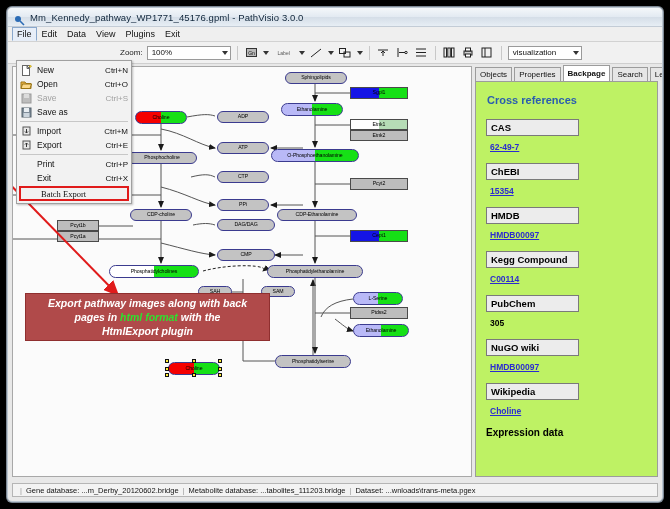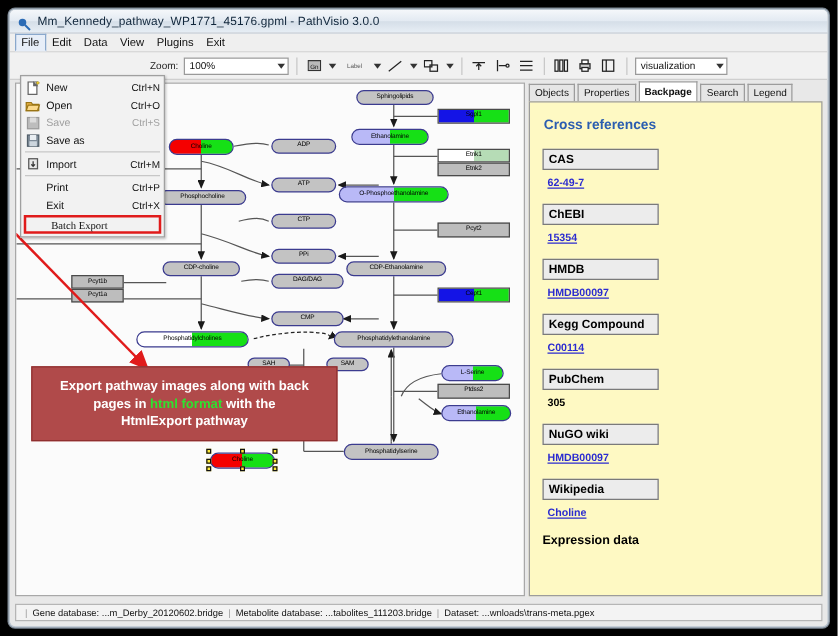--- a/index.html
+++ b/index.html
@@ -69,32 +69,32 @@
   .tb-split{width:0;height:0;border-left:3px solid transparent;border-right:3px solid transparent;border-top:4px solid #333;}
   .tb-sep{width:1px;height:14px;background:#c8c8c8;margin:0 2px;}
 
   
   #work{position:absolute;left:0;top:56px;right:0;bottom:22px;display:flex;}
   #canvas-pane{
     position:relative;flex:1;background:#fbfbfb;border:1px solid #a8a8a8;
     margin:2px 0 2px 4px;overflow:hidden;
   }
   #side-pane{
-    width:235px;margin:2px 4px 2px 3px;display:flex;flex-direction:column;
+    width:183px;margin:2px 4px 2px 3px;display:flex;flex-direction:column;
   }
 
   
   #tabstrip{display:flex;align-items:flex-end;height:15px;gap:2px;}
   .tab{
     font-size:8px;color:#111;padding:1px 4px;background:#e6e6e6;
     border:1px solid #9c9c9c;border-bottom:none;line-height:11px;white-space:nowrap;
   }
   .tab.active{background:#fff;font-weight:bold;padding:2px 4px;}
   #side-content{
-    flex:1;background:#fef9c3;border:1px solid #9c9c9c;
+    flex:1;background:#bef264;border:1px solid #9c9c9c;
     padding:10px 0 0 10px;overflow:hidden;position:relative;
   }
   .xref-title{font-size:11px;font-weight:bold;color:#2a5db0;margin:2px 0 13px 1px;}
   .xref-block{margin-bottom:9px;}
   .xref-head{
     width:93px;border:1px solid #7a7a7a;background:#ececec;
     font-size:9.5px;font-weight:bold;color:#000;padding:2px 4px;
   }
   .xref-val{
     font-size:8.5px;color:#2b2bd0;text-decoration:underline;
@@ -432,25 +432,25 @@
 
       <svg class="edges" width="450" height="420" style="z-index:5">
         <defs>
           <marker id="rah" markerWidth="8" markerHeight="7" refX="7" refY="3.5" orient="auto">
             <path d="M0,0 L8,3.5 L0,7 z" fill="#e01b1b"></path>
           </marker>
         </defs>
         <line x1="-20" y1="100" x2="105" y2="228" stroke="#e01b1b" stroke-width="2" marker-end="url(#rah)"></line>
       </svg>
 
-      <div class="note-box" id="note" style="left:12px;top:226px;width:245px;height:60px;z-index:6;">
+      <div class="note-box" id="note" style="left:12px;top:226px;width:245px;height:48px;z-index:6;font-style:italic;">
         <span>
           <span>Export pathway images along with back</span><br>
           <span>pages in </span><span class="note-hl">html format</span><span> with the</span><br>
-          <span>HtmlExport pathway</span>
+          <span>HtmlExport plugin</span>
         </span>
       </div>
     </div>
 
     <div id="side-pane">
       <div id="tabstrip">
         <span class="tab">Objects</span>
         <span class="tab">Properties</span>
         <span class="tab active">Backpage</span>
         <span class="tab">Search</span>
@@ -562,20 +562,30 @@
       <span class="fm-ico">
         <svg width="13" height="11">
             <rect x="3" y="1" width="7" height="8" fill="#e8e8e8" stroke="#555"></rect>
             <path d="M6.5 3 v4 M5 5.5 L6.5 7 L8 5.5" stroke="#333" fill="none"></path>
           </svg>
       </span>
       <span class="fm-label">Import</span>
       <span class="fm-key">Ctrl+M</span>
     </div>
 
+    <div class="fm-row">
+      <span class="fm-ico">
+        <svg width="13" height="11">
+            <rect x="3" y="1" width="7" height="8" fill="#e8e8e8" stroke="#555"></rect>
+            <path d="M6.5 7 v-4 M5 4.5 L6.5 3 L8 4.5" stroke="#333" fill="none"></path>
+          </svg>
+      </span>
+      <span class="fm-label">Export</span>
+      <span class="fm-key">Ctrl+E</span>
+    </div>
 
     <div class="fm-divider"></div>
 
     <div class="fm-row">
       <span class="fm-ico"></span>
       <span class="fm-label">Print</span>
       <span class="fm-key">Ctrl+P</span>
     </div>
 
     <div class="fm-row">

